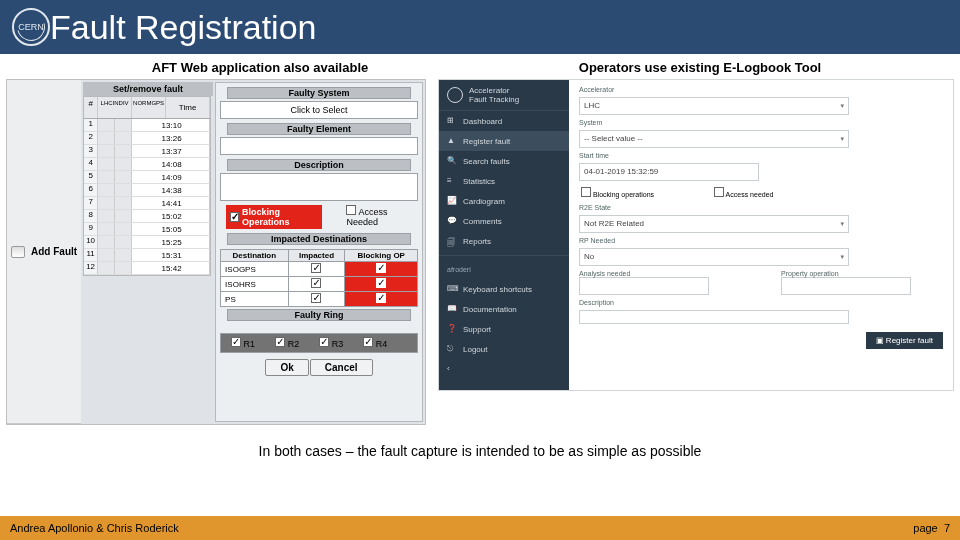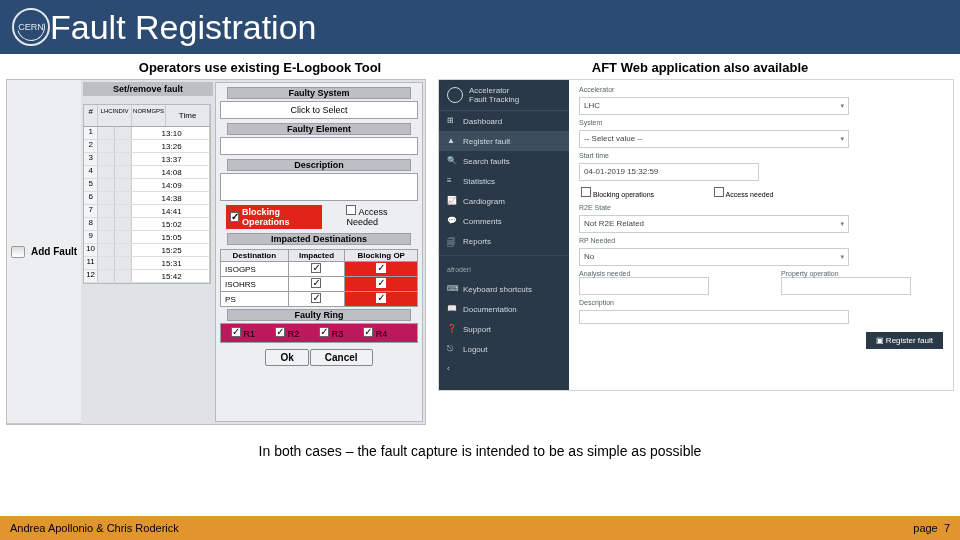--- a/index.html
+++ b/index.html
@@ -23,31 +23,31 @@
   .gh-n{width:14px;font-size:8px;padding:2px 0}
   .gh-v{width:34px;font-size:6px;line-height:7px;padding:3px 0}
   .gh-t{flex:1;font-size:8px;padding:6px 0}
   .gridrow{display:flex;border-bottom:1px solid #ddd;height:13px;font-size:8px}
   .gridrow .c0{width:14px;background:#f3f4f6}
   .gridrow .c1{width:17px;background:#e5e7eb}
   .gridrow .c2{width:17px;background:#e5e7eb}
   .gridrow .c3{flex:1;padding-left:2px;line-height:13px}
   .rpanel{flex:1;background:#eceff2;border:1px solid #b7b9bc;display:flex;flex-direction:column;padding:2px 4px;font-size:9px}
   .aft{font-weight:700;text-align:right;padding:2px 2px 3px;font-size:10px}
-  .set{background:#bcbfc4;text-align:center;font-weight:700;padding:2px 0;margin-bottom:8px}
+  .set{background:#bcbfc4;text-align:center;font-weight:700;padding:2px 0;margin-bottom:0}
   .sectlbl{background:#bcbfc4;font-weight:700;text-align:center;border:1px solid #9aa0a6;padding:0 0;margin:2px 7px}
   .wbox{background:#fff;border:1px solid #9aa0a6;height:18px;margin-bottom:2px;text-align:center;line-height:16px}
   .wbox.tall{height:28px}
   .redchk{background:#e2231a;color:#fff;font-weight:700;display:inline-flex;align-items:center;padding:2px 4px;gap:3px}
   .chkrow{display:flex;gap:24px;padding:2px 6px}
   .dtable{width:100%;border-collapse:collapse;margin-top:2px;font-size:8px}
   .dtable th,.dtable td{border:1px solid #9aa0a6;padding:1px 4px;text-align:center;background:#fff}
   .dtable th{background:#e6e8eb}
   .dtable td.red{background:#e2231a}
-  .ringrow{display:flex;gap:20px;padding:3px 10px;background:#be185d;border:1px solid #9aa0a6;margin-top:0}
+  .ringrow{display:flex;gap:20px;padding:3px 10px;background:#737373;border:1px solid #9aa0a6;margin-top:10px}
   .btnrow{display:flex;justify-content:center;gap:1px;padding:6px 0 2px}
   .btnrow button{font-size:10px;padding:2px 14px;border:1px solid #888;background:#f1f2f4;border-radius:2px;font-weight:700}
   .chk{display:inline-block;width:10px;height:10px;border:1px solid #666;background:#fff;position:relative}
   .chk.on::after{content:"✓";position:absolute;top:-2px;left:0;font-size:10px;color:#000}
   .chk.red{background:#fff}
   
   .aftapp{flex:1;height:312px;border:1px solid #d1d5da;display:flex;font-size:8px;background:#fff}
   .sidebar{width:130px;background:#2a3947;color:#d0d7de;display:flex;flex-direction:column}
   .sb-logo{display:flex;align-items:center;gap:6px;padding:6px 8px;border-bottom:1px solid #394a5a;font-size:8px;line-height:9px}
   .sb-logo .circ{width:16px;height:16px;border:1.5px solid #d0d7de;border-radius:50%}
@@ -70,22 +70,22 @@
 <body>
 
 <div class="titlebar">
   <div class="logo">
       <span>CERN</span>
     </div>
   <div class="title">Fault Registration</div>
 </div>
 
 <div class="subrow">
+  <div>AFT Web application also available</div>
   <div>Operators use existing E-Logbook Tool</div>
-  <div>AFT Web application also available</div>
 </div>
 
 <div class="panels">
 
   <div class="elog">
     <div class="elog-top">
       <span class="book-icon"></span>
       <span class="elog-title">Add Fault</span>
     </div>
     <div class="elog-body">

